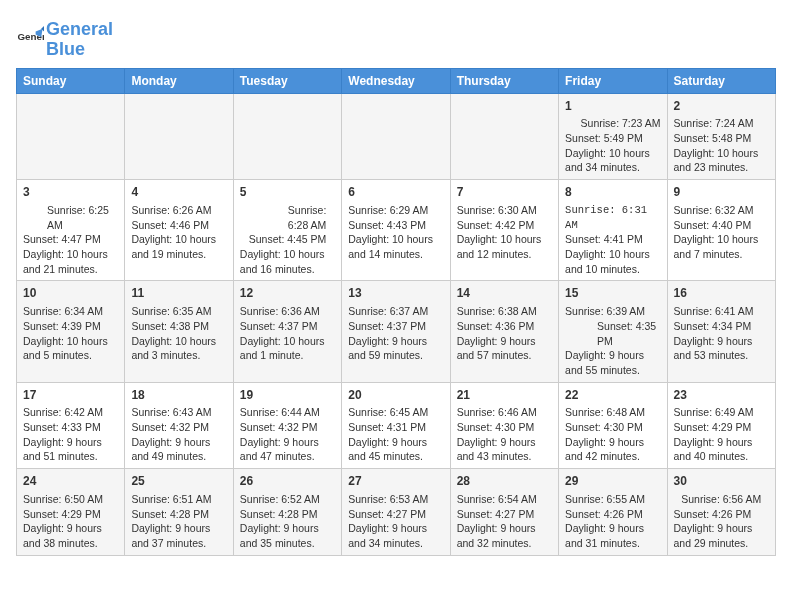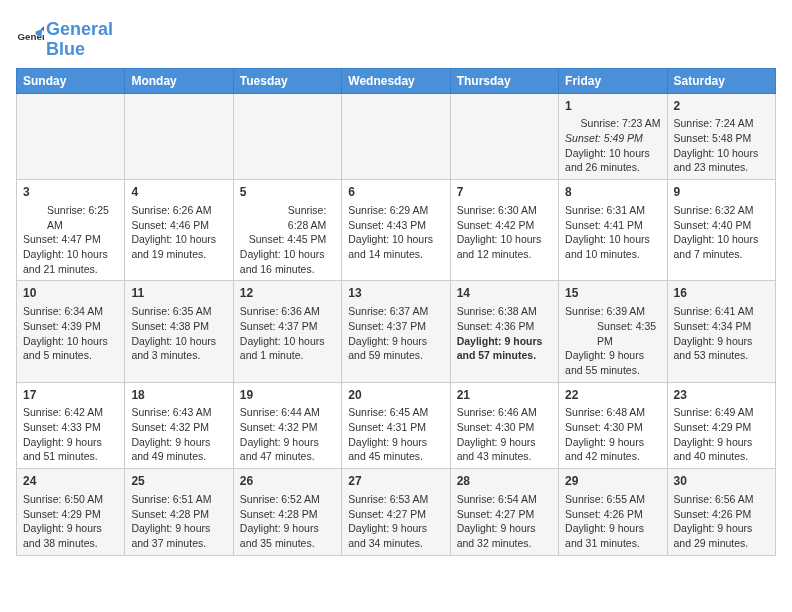--- a/index.html
+++ b/index.html
@@ -124,22 +124,22 @@
   <tbody id="calendar-body">
       <tr>
         <td class="empty-cell"></td>
         <td class="empty-cell"></td>
         <td class="empty-cell"></td>
         <td class="empty-cell"></td>
         <td class="empty-cell"></td>
         <td>
           <span class="day-number">1</span>
           <span style="display: block; text-align: right;">Sunrise: 7:23 AM</span>
-          <span style="display: block; font-style: italic;">Sunset: 5:49 PM</span>
-          <span style="display: block;">Daylight: 10 hours and 26 minutes.</span>
+          <span style="display: block;">Sunset: 5:49 PM</span>
+          <span style="display: block;">Daylight: 10 hours and 34 minutes.</span>
         </td>
         <td>
           <span class="day-number">2</span>
           <span style="display: block;">Sunrise: 7:24 AM</span>
           <span style="display: block;">Sunset: 5:48 PM</span>
           <span style="display: block;">Daylight: 10 hours and 23 minutes.</span>
         </td>
       </tr>
       <tr>
         <td>
@@ -167,21 +167,21 @@
           <span style="display: block;">Daylight: 10 hours and 14 minutes.</span>
         </td>
         <td>
           <span class="day-number">7</span>
           <span style="display: block;">Sunrise: 6:30 AM</span>
           <span style="display: block;">Sunset: 4:42 PM</span>
           <span style="display: block;">Daylight: 10 hours and 12 minutes.</span>
         </td>
         <td>
           <span class="day-number">8</span>
-          <span style="display: block;">Sunrise: 6:31 AM</span>
+          <span style="display: block; font-family: Liberation Mono, monospace;">Sunrise: 6:31 AM</span>
           <span style="display: block;">Sunset: 4:41 PM</span>
           <span style="display: block;">Daylight: 10 hours and 10 minutes.</span>
         </td>
         <td>
           <span class="day-number">9</span>
           <span style="display: block;">Sunrise: 6:32 AM</span>
           <span style="display: block;">Sunset: 4:40 PM</span>
           <span style="display: block;">Daylight: 10 hours and 7 minutes.</span>
         </td>
       </tr>
@@ -207,21 +207,21 @@
         <td>
           <span class="day-number">13</span>
           <span style="display: block;">Sunrise: 6:37 AM</span>
           <span style="display: block;">Sunset: 4:37 PM</span>
           <span style="display: block;">Daylight: 9 hours and 59 minutes.</span>
         </td>
         <td>
           <span class="day-number">14</span>
           <span style="display: block;">Sunrise: 6:38 AM</span>
           <span style="display: block;">Sunset: 4:36 PM</span>
-          <span style="display: block; font-weight: bold;">Daylight: 9 hours and 57 minutes.</span>
+          <span style="display: block;">Daylight: 9 hours and 57 minutes.</span>
         </td>
         <td>
           <span class="day-number">15</span>
           <span style="display: block;">Sunrise: 6:39 AM</span>
           <span style="display: block; margin-left: 32px;">Sunset: 4:35 PM</span>
           <span style="display: block;">Daylight: 9 hours and 55 minutes.</span>
         </td>
         <td>
           <span class="day-number">16</span>
           <span style="display: block;">Sunrise: 6:41 AM</span>
@@ -305,19 +305,19 @@
           <span style="display: block;">Daylight: 9 hours and 32 minutes.</span>
         </td>
         <td>
           <span class="day-number">29</span>
           <span style="display: block;">Sunrise: 6:55 AM</span>
           <span style="display: block;">Sunset: 4:26 PM</span>
           <span style="display: block;">Daylight: 9 hours and 31 minutes.</span>
         </td>
         <td>
           <span class="day-number">30</span>
-          <span style="display: block;">Sunrise: 6:56 AM</span>
+          <span style="display: block; text-align: center;">Sunrise: 6:56 AM</span>
           <span style="display: block;">Sunset: 4:26 PM</span>
           <span style="display: block;">Daylight: 9 hours and 29 minutes.</span>
         </td>
       </tr>
     </tbody>
 </table>
 
 </body></html>

